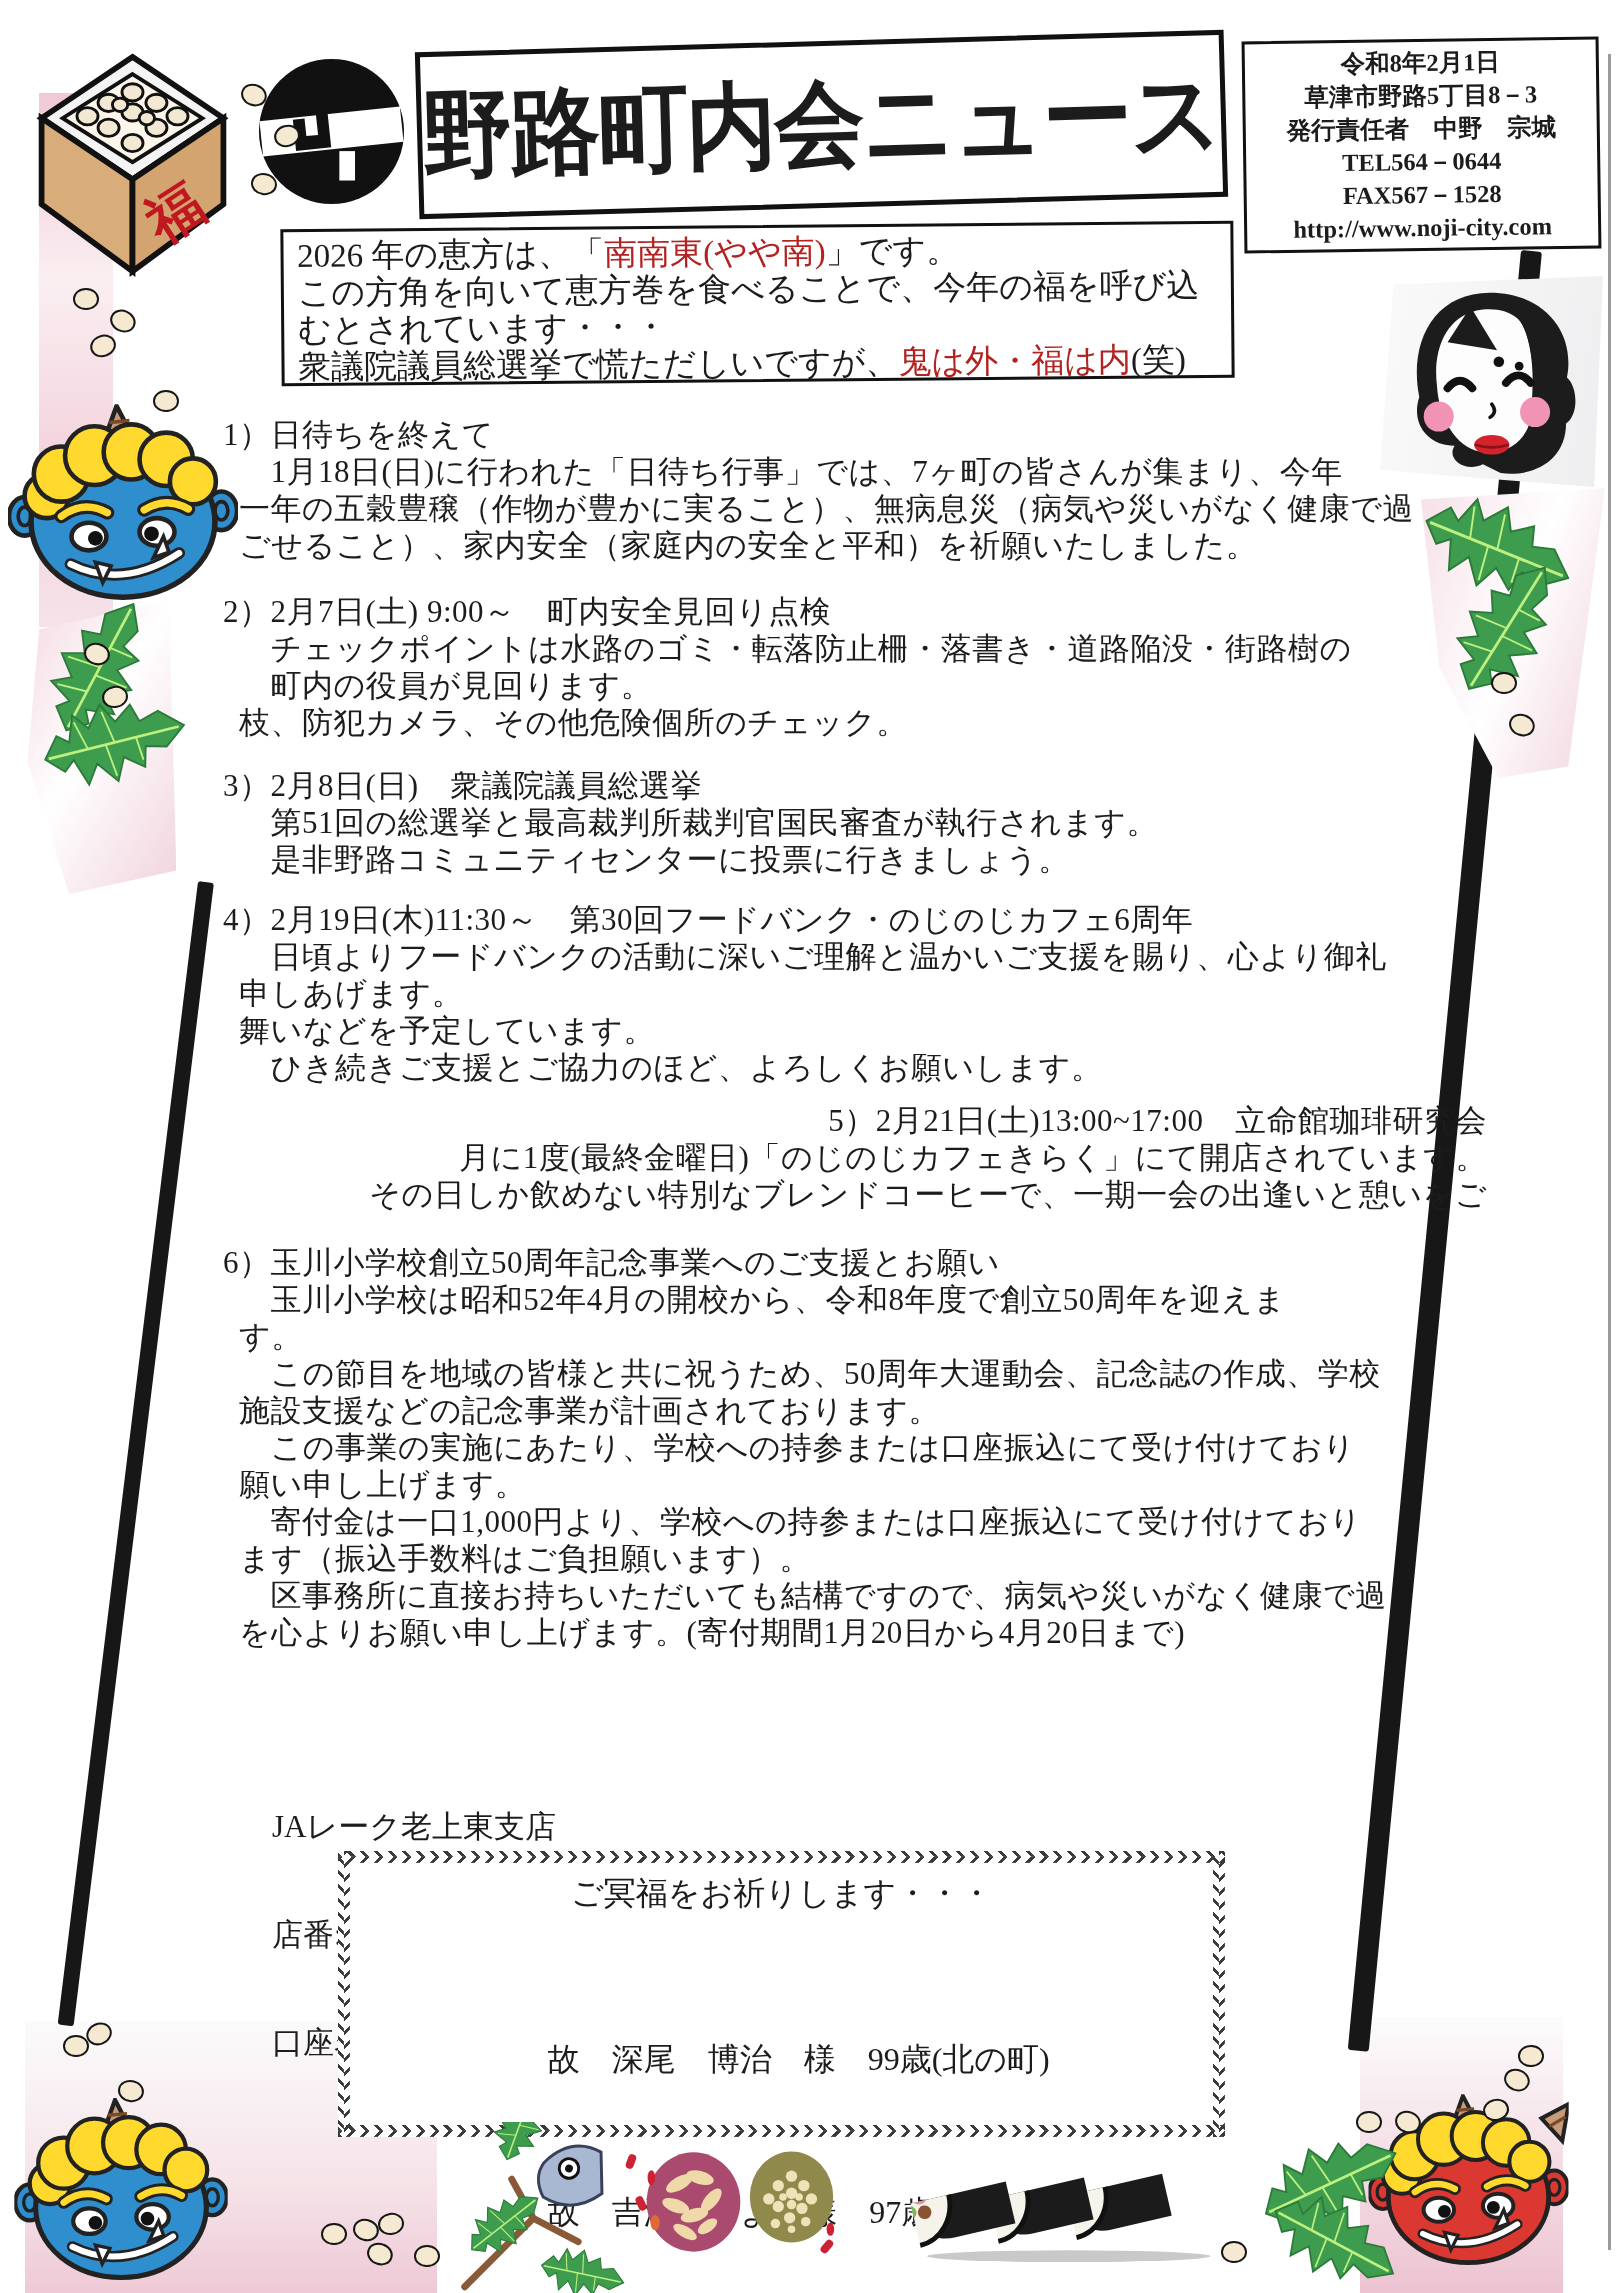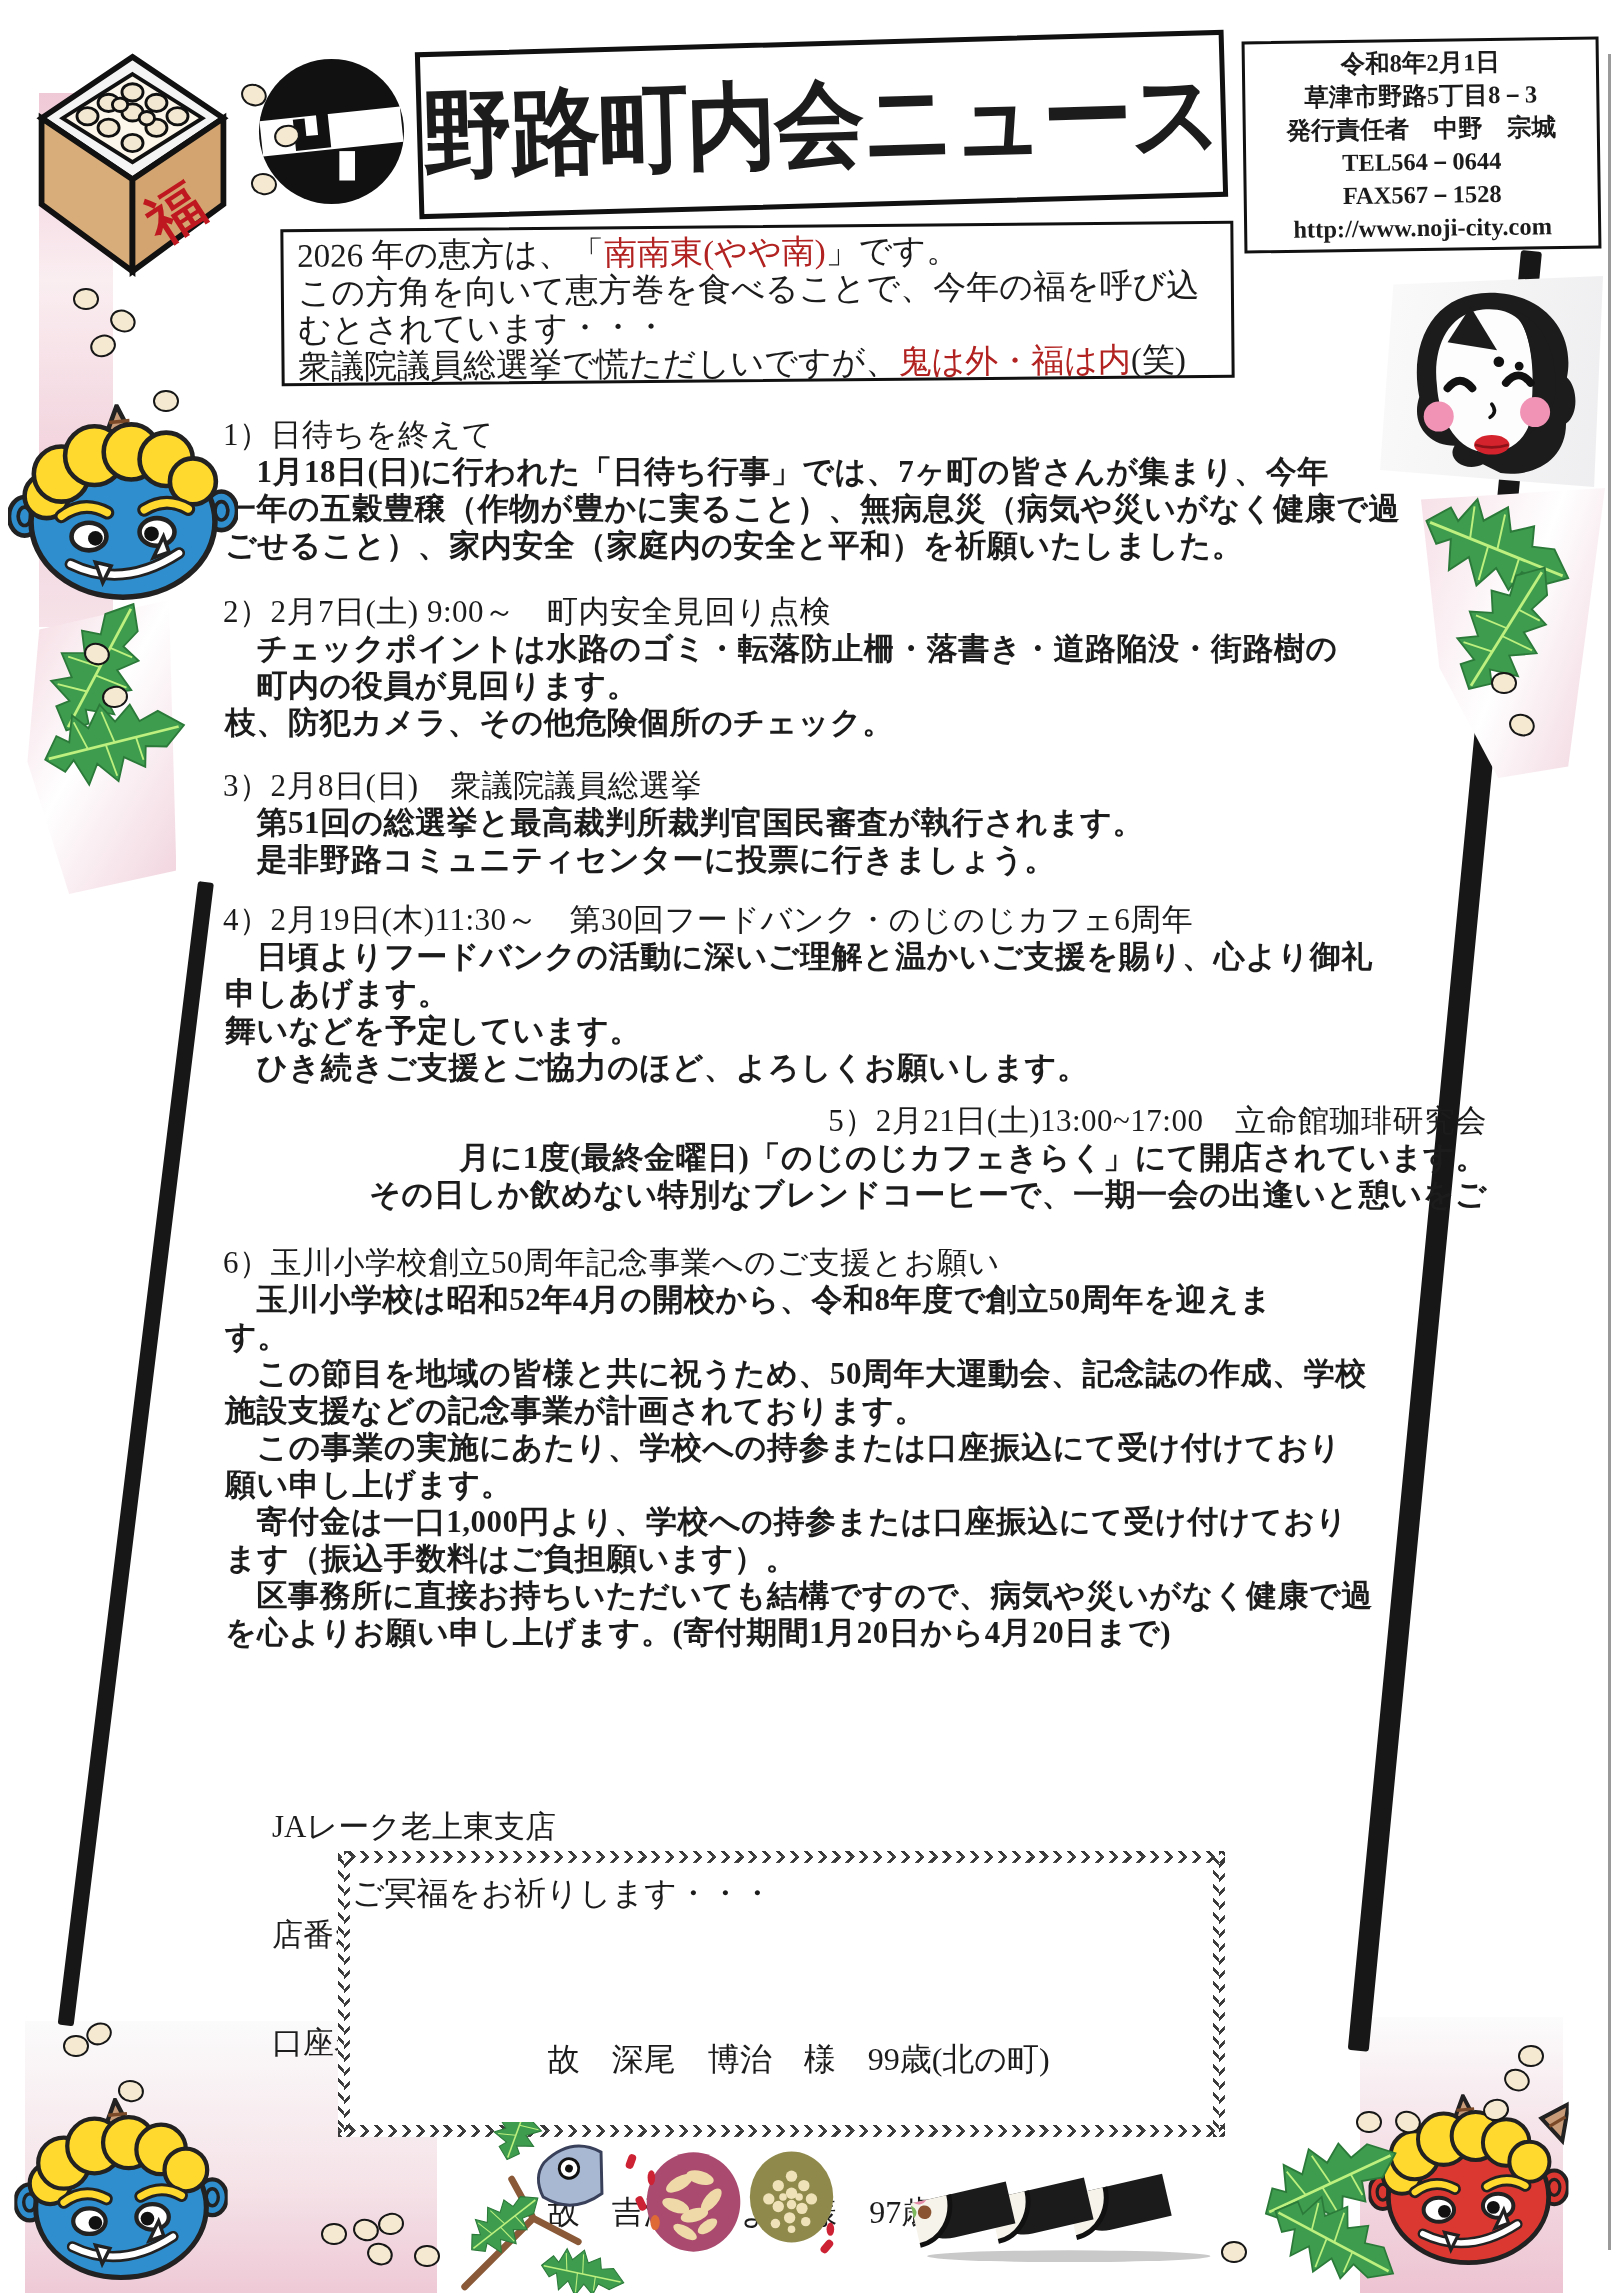--- a/index.html
+++ b/index.html
@@ -22,38 +22,38 @@
            transform:rotate(-0.5deg);z-index:5;padding:5.9px 13.7px;box-sizing:border-box;
            font-size:33px;line-height:37px;white-space:nowrap;}
   .red{color:#b12220;}
 
   
   .body-flow{position:absolute;left:223px;top:416px;width:1264px;z-index:5;
              font-size:31px;line-height:37px;letter-spacing:0.5px;}
   .item div{white-space:pre;}
   .mb30{margin-bottom:29px;}.mb26{margin-bottom:25.5px;}.mb24{margin-bottom:23.5px;}
   .mb16{margin-bottom:15.7px;}.mb32{margin-bottom:31px;text-align:right;}
-  .item .ln{margin-left:2px;font-weight:bold;}
+  .item .ln{margin-left:16px;}
 
   .bank{position:absolute;left:272px;top:1737px;z-index:5;font-size:31px;line-height:36px;white-space:pre;}
 
   
   .memorial{position:absolute;left:338px;top:1851px;width:887px;height:286px;background:#fff;z-index:5;}
   .zz-top,.zz-bottom{position:absolute;left:0;right:0;height:11.8px;
     background-image:repeating-linear-gradient(45deg,#3a3a3a 0 2.9px,transparent 2.9px 9.8px),
                      repeating-linear-gradient(135deg,#3a3a3a 0 2.9px,transparent 2.9px 9.8px);
     background-size:100% 5.9px,100% 5.9px;background-position:0 0,0 5.9px;background-repeat:repeat-x,repeat-x;}
   .zz-top{top:0;}.zz-bottom{bottom:0;}
   .zz-left,.zz-right{position:absolute;top:0;bottom:0;width:11.8px;
     background-image:repeating-linear-gradient(45deg,#3a3a3a 0 2.9px,transparent 2.9px 9.8px),
                      repeating-linear-gradient(135deg,#3a3a3a 0 2.9px,transparent 2.9px 9.8px);
     background-size:5.9px 100%,5.9px 100%;background-position:0 0,5.9px 0;background-repeat:repeat-y,repeat-y;}
   .zz-left{left:0;}.zz-right{right:0;}
   .memorial .inner{position:absolute;inset:13.7px;}
-  .memorial .m-title{text-align:left;margin-top:7.8px;font-size:32px;}
+  .memorial .m-title{text-align:center;margin-top:7.8px;font-size:32px;}
   .memorial .rows{margin-top:15.7px;padding-left:196px;font-size:32px;line-height:51px;white-space:pre;}
 
   
   .strip-left{position:absolute;left:39px;top:93px;width:74px;height:534px;z-index:1;
     background:linear-gradient(180deg,#f0c9d6,#faeef1 35%,#f2d2dc 70%,#f6e2e8);}
   .banner{z-index:2;}
   .banner-left{position:absolute;left:27.4px;top:600px;width:149px;height:294px;
     background:linear-gradient(120deg,#f4d9e1,#ffffff 45%,#f1d3dd);
     clip-path:polygon(8% 10%,95% 0%,100% 92%,28% 100%,0% 55%);}
   .panel-okame{position:absolute;left:1380px;top:276px;width:223px;height:211px;

